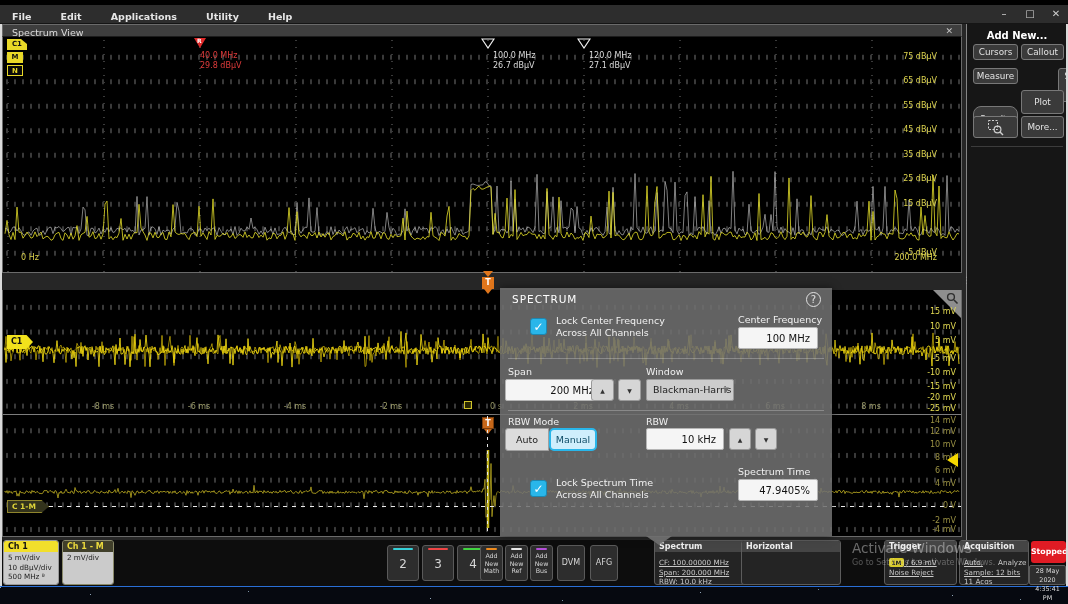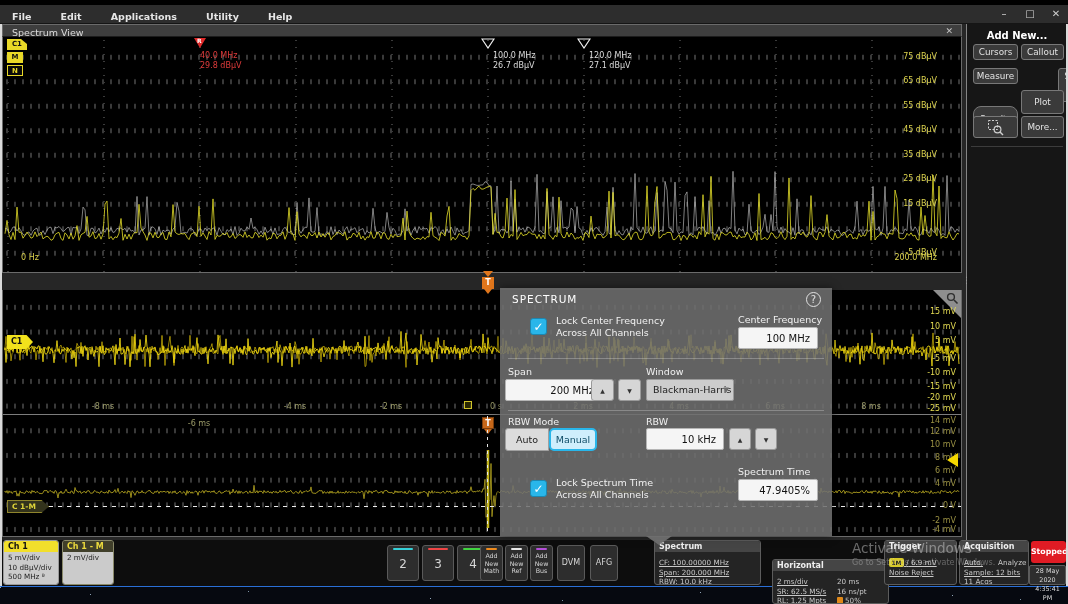--- a/index.html
+++ b/index.html
@@ -136,21 +136,21 @@
     <span class="mvlab" style="top:17px;">15 mV</span>
     <span class="mvlab" style="top:32px;">10 mV</span>
     <span class="mvlab" style="top:46px;">5 mV</span>
     <span class="mvlab" style="top:64px;">-5 mV</span>
     <span class="mvlab" style="top:78px;">-10 mV</span>
     <span class="mvlab" style="top:92px;">-15 mV</span>
     <span class="mvlab" style="top:103px;">-20 mV</span>
     <span class="mvlab" style="top:114px;">-25 mV</span>
 
     <span class="tlab" style="left:85px;">-8 ms</span>
-    <span class="tlab" style="left:181px;margin-top:17px;">-6 ms</span>
+    <span class="tlab" style="left:181px;">-6 ms</span>
     <span class="tlab" style="left:277px;">-4 ms</span>
     <span class="tlab" style="left:373px;">-2 ms</span>
     <span class="tlab" style="left:478px;">0 s</span>
     <span class="tlab" style="left:565px;">2 ms</span>
     <span class="tlab" style="left:661px;">4 ms</span>
     <span class="tlab" style="left:757px;">6 ms</span>
     <span class="tlab" style="left:853px;">8 ms</span>
     <div style="position:absolute;left:461px;top:111px;width:8px;height:8px;border:1px solid #cfc32a;background:rgba(70,66,0,0.6);"></div>
 
     <div style="position:absolute;left:0;top:124px;width:958px;height:1px;background:#7d7d7d;"></div>
@@ -283,27 +283,22 @@
 
     <div class="sbadge" style="left:654px;width:107px;">
       <div class="t">Spectrum</div>
       <div class="b">
         <div>CF: 100.00000 MHz</div>
         <div>Span: 200.000 MHz</div>
         <div>RBW: 10.0 kHz</div>
       </div>
     </div>
 
-    <div class="sbadge" style="left:772px;width:117px;margin-top:19px;">
+    <div class="sbadge" style="left:741px;width:100px;">
       <div class="t">Horizontal</div>
-      <div class="b" style="position:relative;">
-        <div><span>2 ms/div</span><span style="position:absolute;left:64px;">20 ms</span></div>
-        <div><span>SR: 62.5 MS/s</span><span style="position:absolute;left:64px;">16 ns/pt</span></div>
-        <div><span>RL: 1.25 Mpts</span><span style="position:absolute;left:64px;"><span style="display:inline-block;width:6px;height:7px;background:#e08818;border-radius:1px;margin-right:2px;vertical-align:-1px;"></span><span>50%</span></span></div>
-      </div>
     </div>
 
     <div class="sbadge" style="left:884px;width:73px;">
       <div class="t">Trigger</div>
       <div class="b">
         <div><span style="display:inline-block;width:15px;height:9px;background:#d8ca2a;border-radius:2px;color:#111;font-size:6px;font-weight:bold;text-align:center;line-height:9px;">1M</span> <span style="color:#bbb;">∕</span> <span>6.9 mV</span></div>
         <div>Noise Reject</div>
       </div>
     </div>
 

